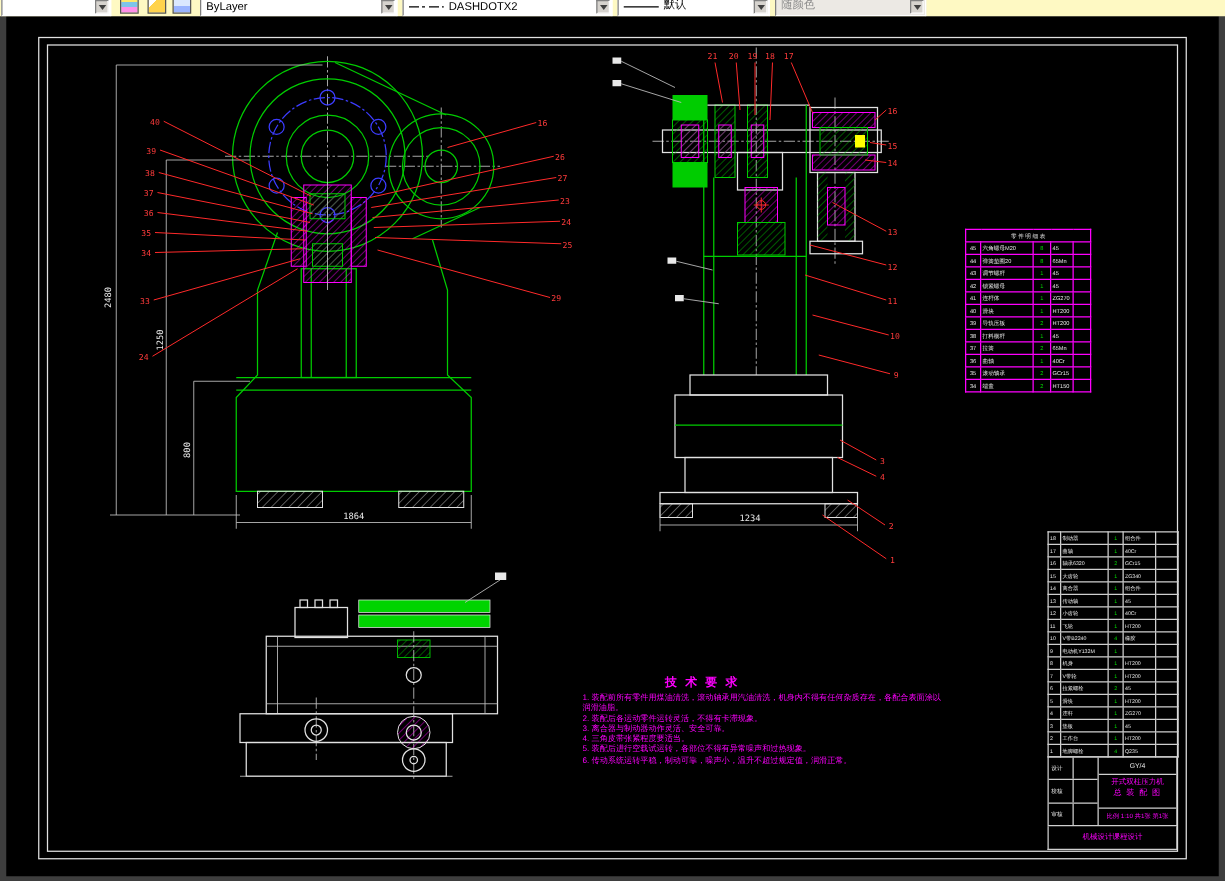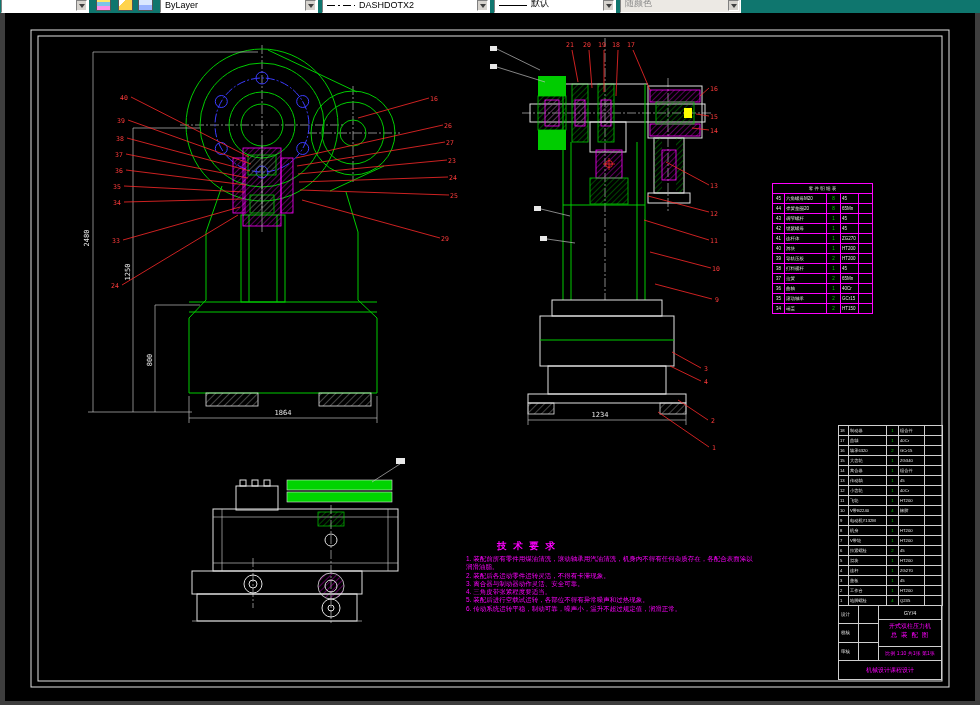--- a/index.html
+++ b/index.html
@@ -1,20 +1,20 @@
 <!DOCTYPE html>
 <html><head>
 <meta charset="utf-8">
 <style>
   *{margin:0;padding:0;box-sizing:border-box}
   html,body{width:980px;height:705px;overflow:hidden}
   body{background:#3e3e3e;font-family:"Liberation Sans",sans-serif;position:relative}
 
   
-  .toolbar{position:absolute;top:0;left:0;width:980px;height:13px;background:#0f766e;overflow:hidden;z-index:5}
+  .toolbar{position:absolute;top:0;left:0;width:980px;height:13px;background:#fef9c3;overflow:hidden;z-index:5}
   .combo{position:absolute;top:-6px;height:19px;background:#fff;border:1px solid #808080;
          border-right-color:#fff;border-bottom-color:#fff;display:flex;align-items:flex-end;
          font-size:9px;color:#000;padding:0 14px 2px 4px}
   .combo .arrow{position:absolute;right:1px;bottom:1px;width:11px;height:11px;background:#d6d3ce;
          border:1px solid #fff;border-left-color:#808080;border-top-color:#808080;
          display:flex;align-items:center;justify-content:center}
   .combo .arrow::after{content:"";border:3px solid transparent;border-top:4px solid #404040;margin-top:4px}
   .combo.disabled{background:#ece9e4;color:#8a8a8a}
   .ls{display:inline-block;width:28px;height:1px;margin:0 4px 4px 0;background:#000}
   .ls.dashdot{background:repeating-linear-gradient(90deg,#000 0 8px,transparent 8px 11px,#000 11px 13px,transparent 13px 16px)}
@@ -30,21 +30,21 @@
   .swt{stroke:#bdbdbd;stroke-width:.7;fill:none}
   .sg{stroke:#00cc00;stroke-width:1;fill:none}
   .sr{stroke:#ff2a2a;stroke-width:.8;fill:none}
   .sb{stroke:#3c3cff;stroke-width:1;fill:none}
   .dd{stroke-dasharray:9 2 2 2}
   text.tr{fill:#ff3b3b;font:6.5px "DejaVu Sans Mono",monospace;text-anchor:middle}
   text.tw{fill:#e8e8e8;font:7px "DejaVu Sans Mono",monospace;text-anchor:middle}
 
   
   .notes{position:absolute;left:461px;top:527px;width:292px;color:#ff00ff;z-index:3}
-  .notes .ntitle{font-size:9.5px;font-weight:bold;margin-left:31px;letter-spacing:2px;margin-bottom:2px}
+  .notes .ntitle{font-size:9.5px;font-weight:bold;margin-left:66px;letter-spacing:2px;margin-bottom:2px}
   .note-line{font-size:6.5px;line-height:8.3px}
 
   
   .parts-table{position:absolute;left:767px;top:170px;width:100px;border-collapse:collapse;
                table-layout:fixed;z-index:3;background:transparent}
   .parts-table th,.parts-table td{border:1px solid #ff00ff;color:#e8e8e8;font-size:4.5px;
                line-height:9px;height:9px;overflow:hidden;white-space:nowrap;padding:0 1px;font-weight:normal}
   .parts-table td:nth-child(3){color:#00dd00;text-align:center}
   .parts-table td:nth-child(1){text-align:center}
 

